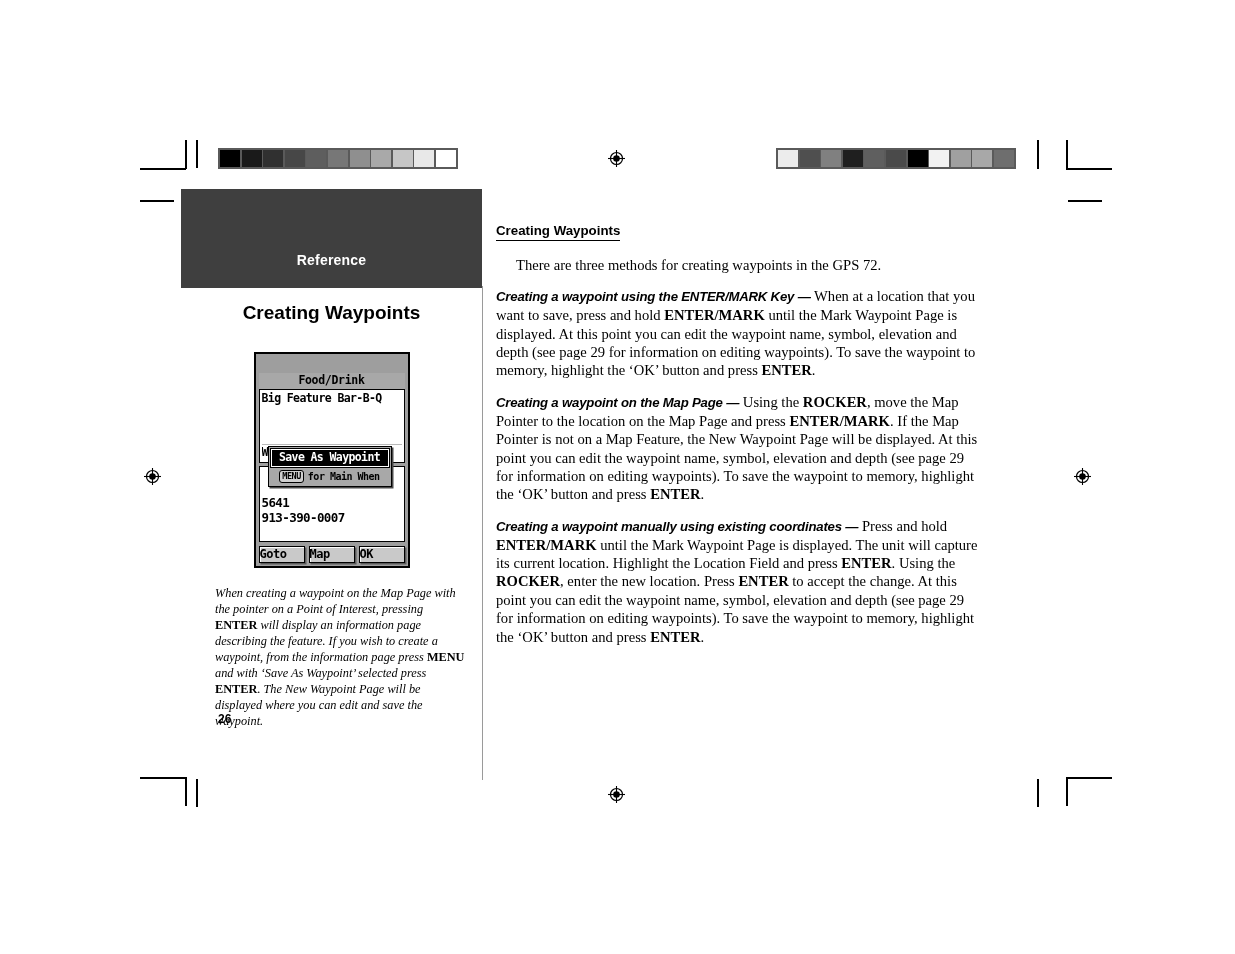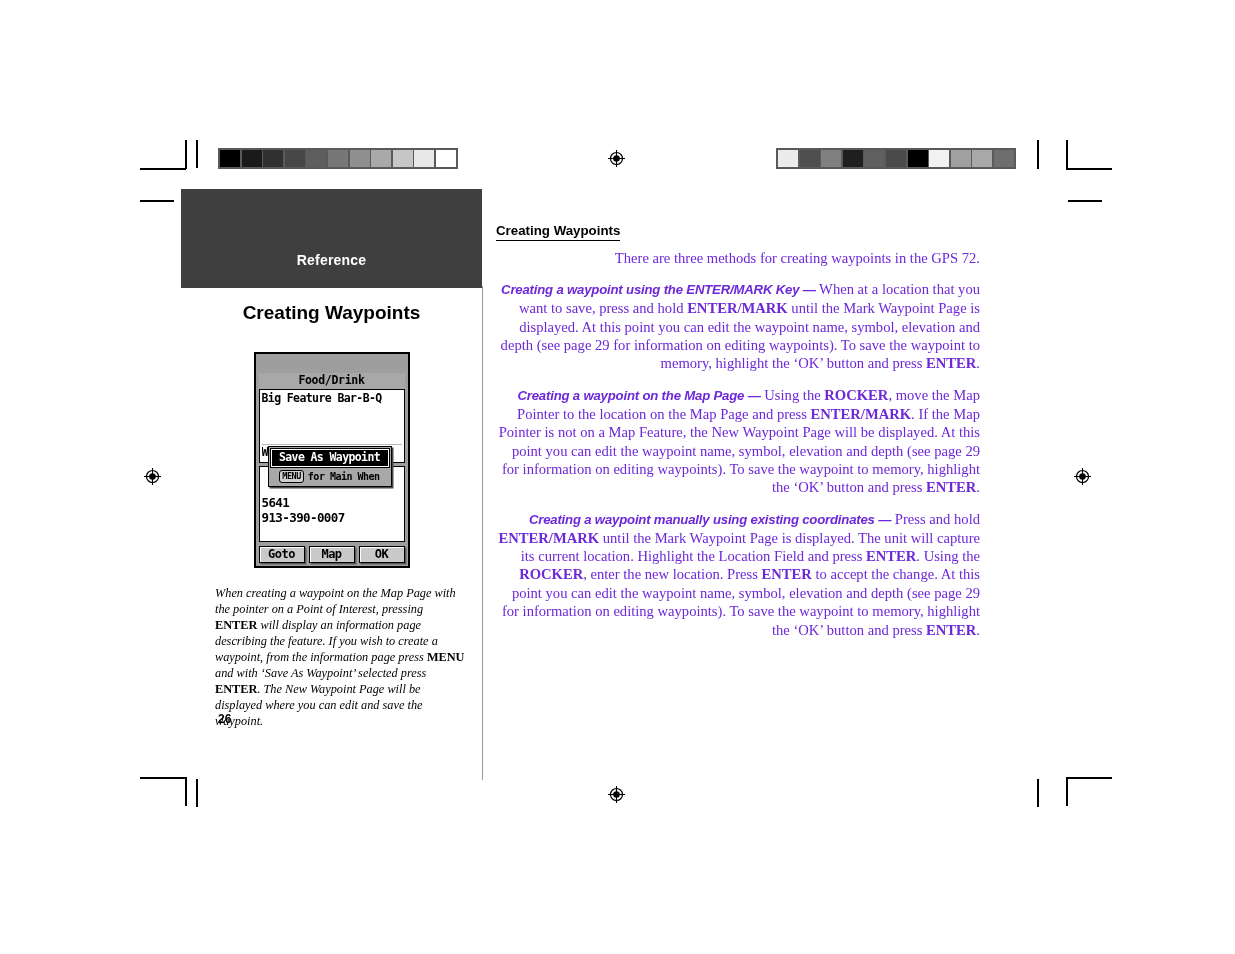--- a/index.html
+++ b/index.html
@@ -157,21 +157,20 @@
   }
   
   .gps-btnrow{
     display:flex;gap:4px;margin-top:4px;
   }
   .gps-btn{
     flex:1;
     background:#c9c9c9;
     border:1.5px solid #000;
     box-shadow:inset 1px 1px 0 #ffffff, 1.5px 1.5px 0 #5a5a5a;
-    text-align:center;
     font-weight:bold;font-size:12px;
     letter-spacing:-0.5px;
     color:#000;
     padding:0 0 1px 0;
     box-sizing:border-box;
   }
 
   
   #caption{
     margin:18px 0 0 34px;
@@ -203,26 +202,26 @@
   }
   #body-heading{
     font-family:"Liberation Sans", sans-serif;
     font-weight:bold;font-size:13.3px;color:#000;
     border-bottom:1.6px solid #000;
     display:inline-block;
     padding-bottom:1px;
     line-height:1.2;
   }
   #right-col p{
-    margin:8px 0 0 0;
+    margin:15px 0 0 0;
     font-family:"Liberation Serif", serif;
     font-size:14.6px;
     line-height:1.265;
-    color:#6d28d9;
-    text-align:right;
+    color:#000000;
+    text-align:left;
   }
   #right-col p.indent{padding-left:20px;}
   #right-col p.para{margin-top:13px;}
   #right-col b{font-weight:bold;}
   #right-col .runin{
     font-family:"Liberation Sans", sans-serif;
     font-weight:bold;font-style:italic;
     font-size:13.2px;
     letter-spacing:-0.2px;
   }

